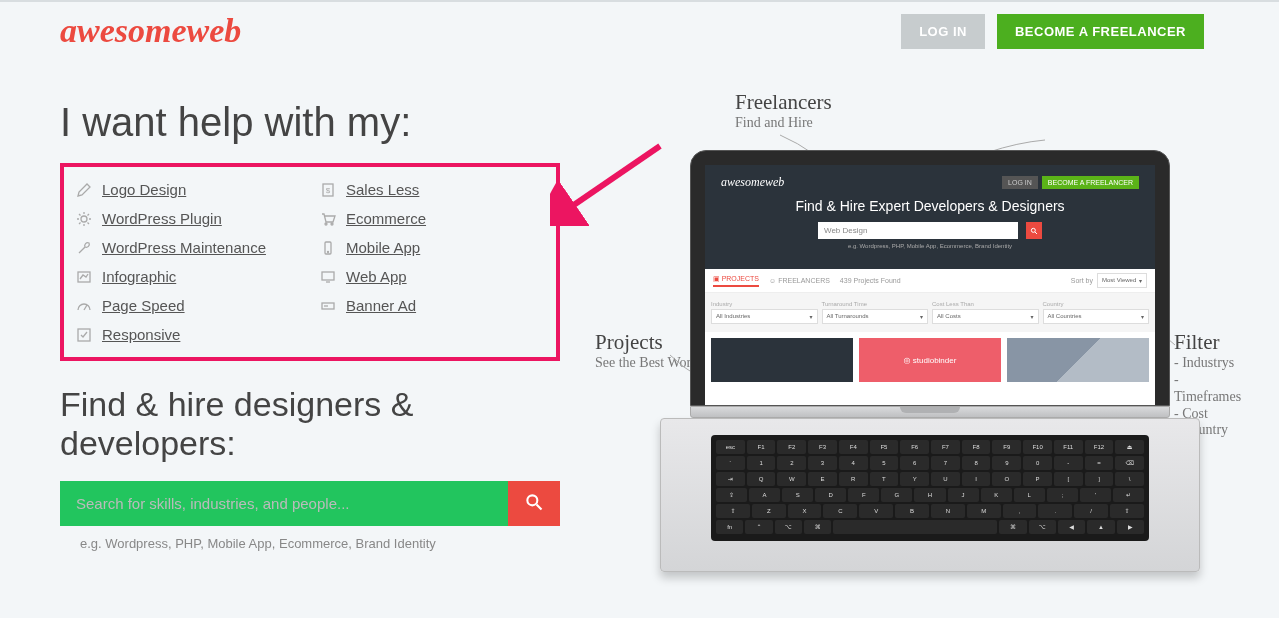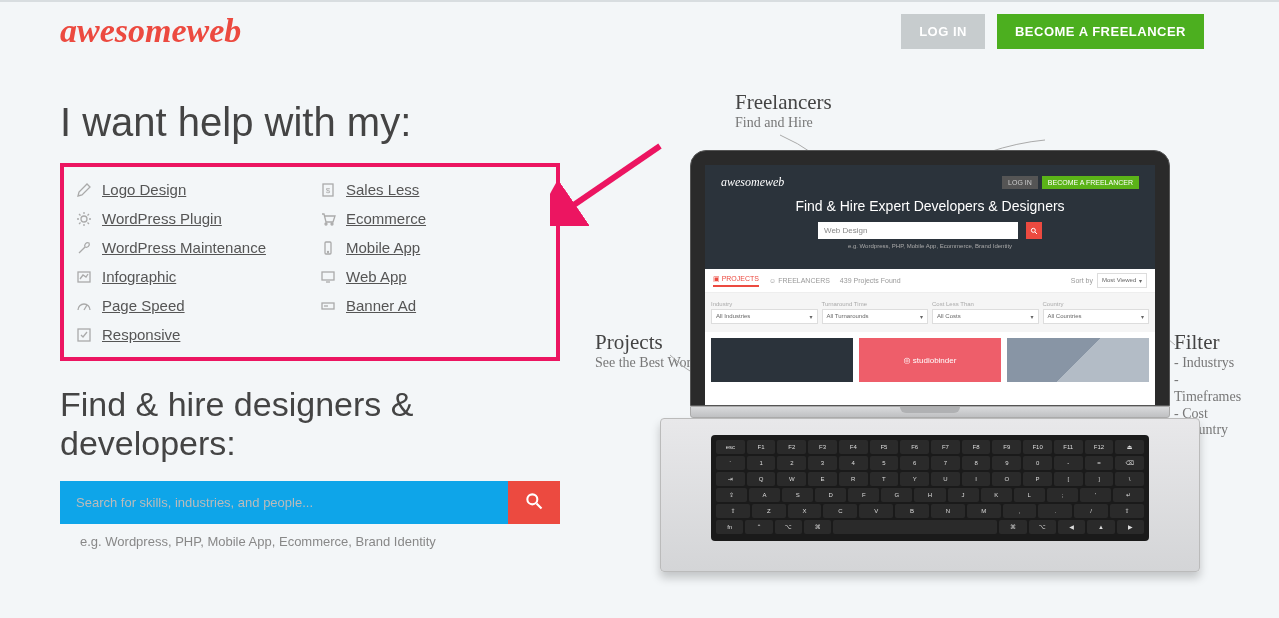--- a/index.html
+++ b/index.html
@@ -76,23 +76,23 @@
     cursor: pointer;
   }
   .search-row {
     display: flex;
     margin-top: 14px;
     margin-bottom: 10px;
   }
   .search-input {
     flex: 1;
     padding: 14px 16px;
-    font-size: 13px;
+    font-size: 15px;
     border: none;
-    background: #0ea5e9;
+    background: #22c55e;
     color: #333;
   }
   .search-input::placeholder { color: #bbb; }
   .search-btn {
     background: #ec4a40;
     border: none;
     width: 52px;
     display: flex; align-items: center; justify-content: center;
     cursor: pointer;
   }

